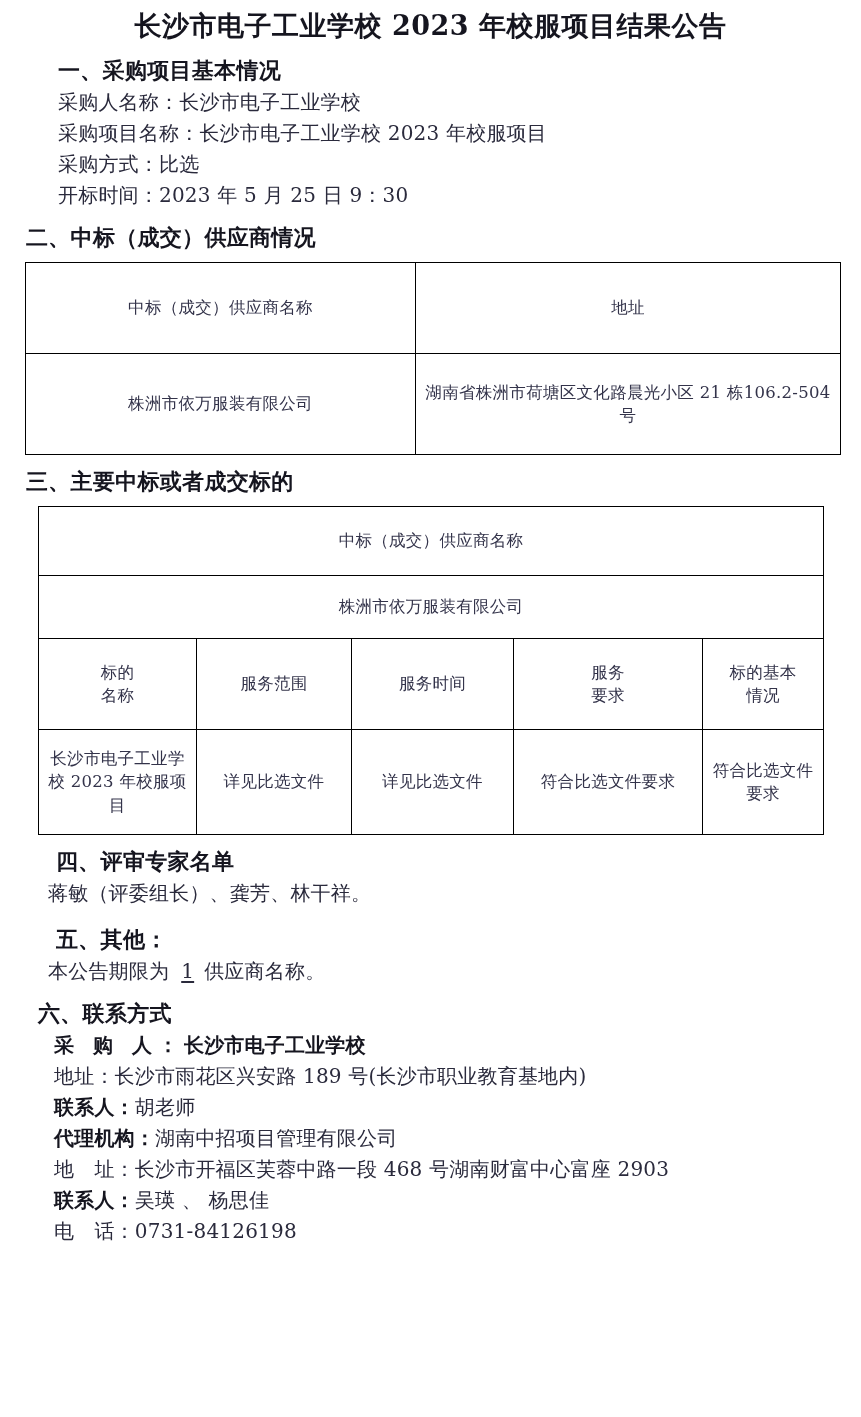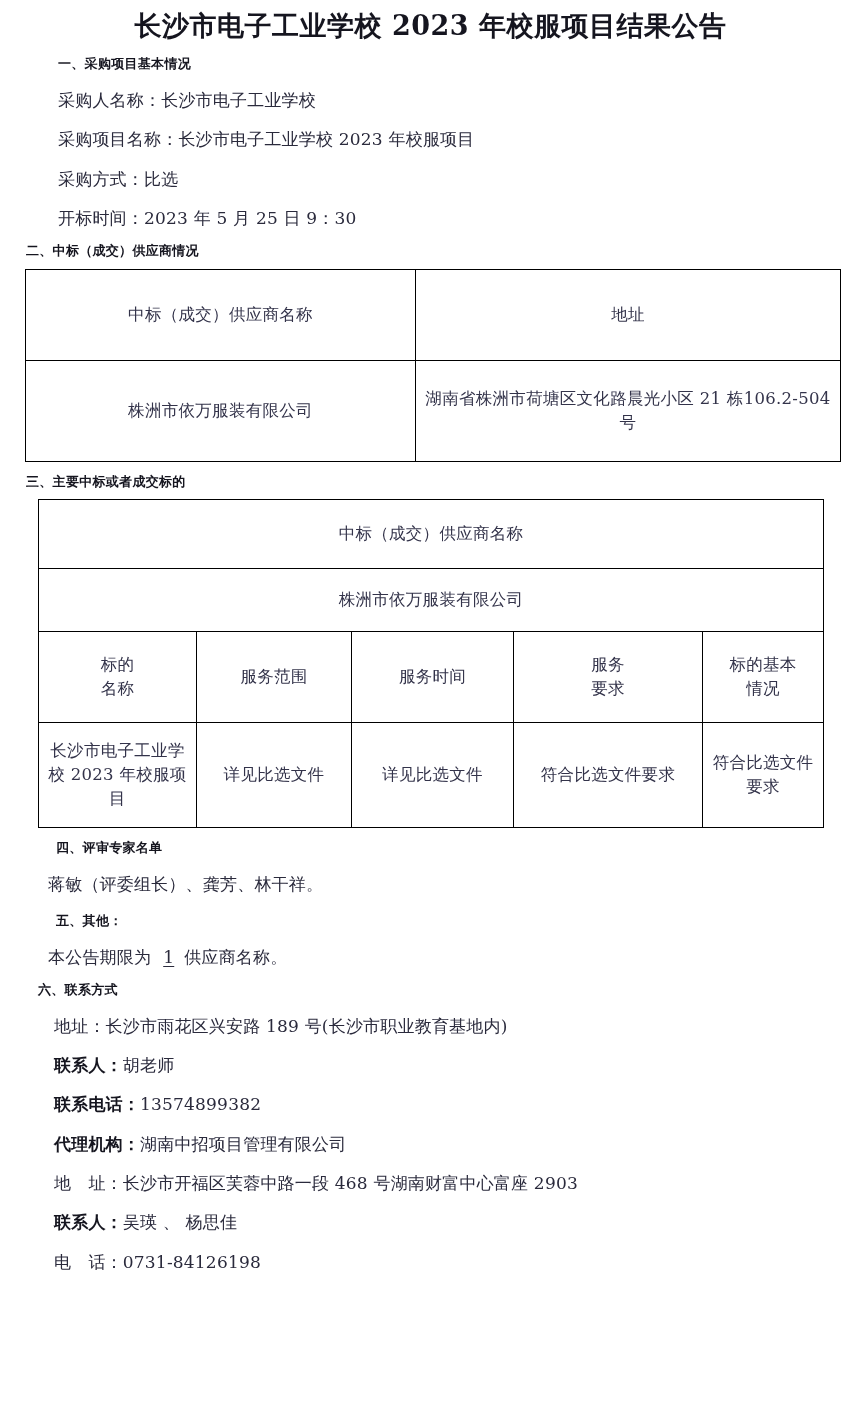--- a/index.html
+++ b/index.html
@@ -29,39 +29,38 @@
     font-weight: bold;
     letter-spacing: 0.5px;
     color: #15151f;
     padding-top: 8px;
     line-height: 1.35;
     font-family: "DejaVu Serif", "Liberation Serif", serif;
   }
 
   
   .sec-h {
-    font-size: 13px;
+    font-size: 22px;
     font-weight: bold;
     color: #15151f;
     line-height: 1.5;
     margin-top: 10px;
     letter-spacing: 0.3px;
   }
   .sec-h.indent-a { padding-left: 58px; }
   .sec-h.indent-b { padding-left: 26px; }
   .sec-h.indent-c { padding-left: 56px; }
   .sec-h.indent-d { padding-left: 38px; }
 
   
   .para {
-    font-size: 17px;
+    font-size: 20px;
     color: #2a2a3c;
     line-height: 1.55;
     padding-left: 58px;
-    margin-top: 13px;
     letter-spacing: 0.2px;
   }
   .para.lvl2 { padding-left: 48px; }
   .para.lvl3 { padding-left: 54px; }
 
   .para b, .para .bold {
     font-weight: bold;
     color: #15151f;
   }
   .spaced {
@@ -190,28 +189,28 @@
   <div class="para lvl2">蒋敏（评委组长）、龚芳、林干祥。</div>
 
   <div class="sec-h indent-c" style="margin-top:14px">五、其他：</div>
   <div class="para lvl2">
     <span>本公告期限为</span><span class="uline">1</span><span>供应商名称。</span>
   </div>
 
   <div class="sec-h indent-d" style="">六、联系方式</div>
 
   <div class="para lvl3">
+    <span class="spaced">采 购 人：</span><span class="bold">长沙市电子工业学校</span>
+  </div>
+  <div class="para lvl3">
     <span>地址：</span><span>长沙市雨花区兴安路 189 号(长沙市职业教育基地内)</span>
   </div>
   <div class="para lvl3">
     <span class="bold">联系人：</span><span>胡老师</span>
   </div>
-  <div class="para lvl3">
-    <span class="bold">联系电话：</span><span>13574899382</span>
-  </div>
 
   <div class="para lvl3">
     <span class="bold">代理机构：</span><span>湖南中招项目管理有限公司</span>
   </div>
   <div class="para lvl3">
     <span>地　址：</span><span>长沙市开福区芙蓉中路一段 468 号湖南财富中心富座 2903</span>
   </div>
   <div class="para lvl3">
     <span class="bold">联系人：</span><span>吴瑛 、 杨思佳</span>
   </div>

